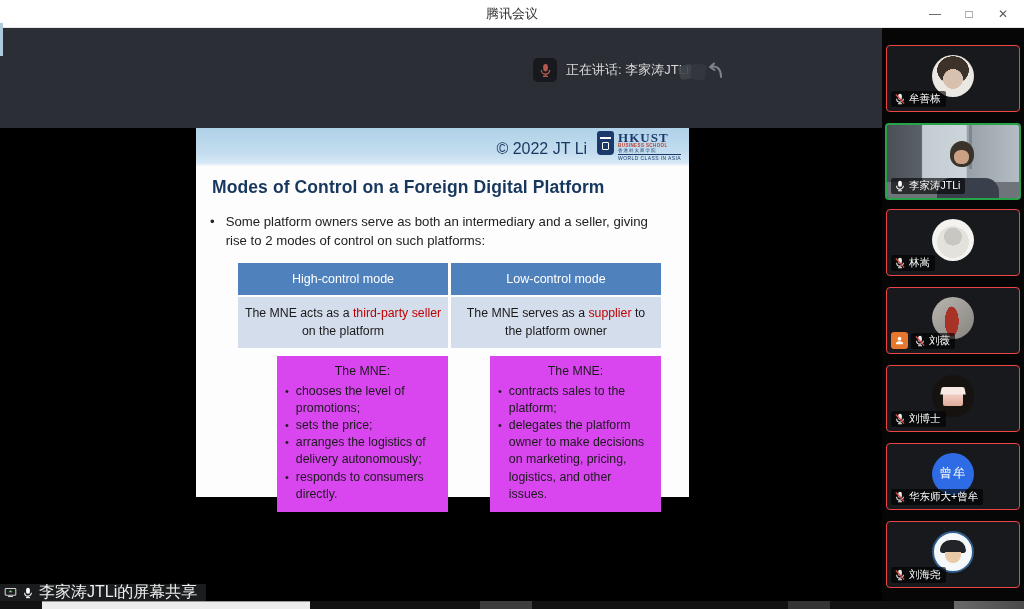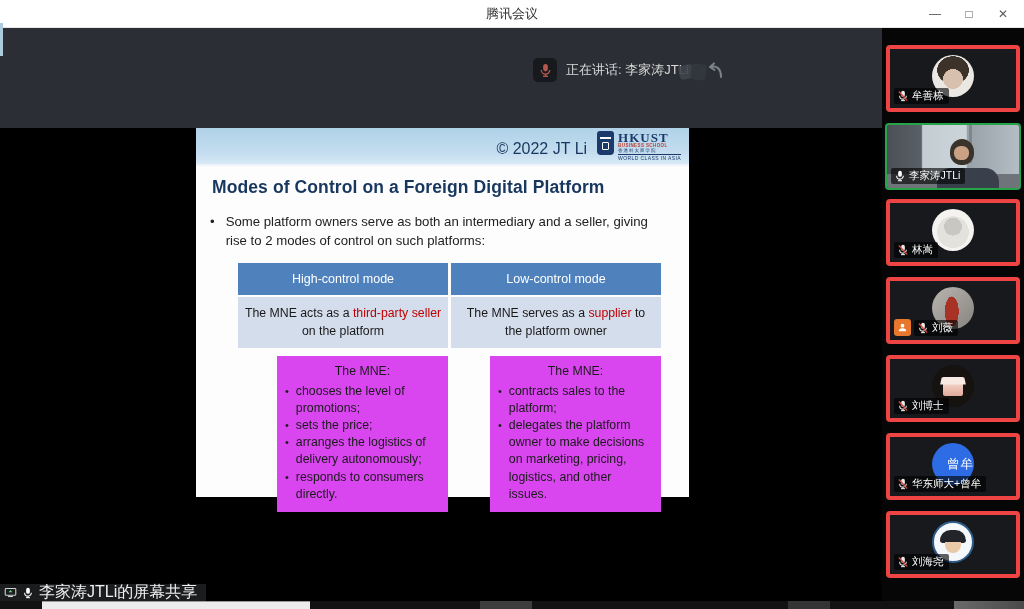--- a/index.html
+++ b/index.html
@@ -68,22 +68,22 @@
   .trow2 .tcell { background:#d946ef; padding:7px 8px 9px 8px; line-height:1.4;margin-left:39px; }
   .cell-title { text-align:center; margin-bottom:2px; }
   .cell-list { list-style:none; }
   .cell-list li { display:flex; gap:7px; }
   .cell-list li .bullet-dot { font-size:11px; padding-top:1px; }
   .red { color:#c00000; }
 
   
   .sidebar { position:relative; width:142px; height:100%; background:#060606; padding-top:17px; }
   .tile { position:relative; width:134px; height:67px; margin:0 auto 11px auto;
-    background:#17191c; border:4px solid #ef4444; border-radius:4px; overflow:hidden; cursor:pointer; }
-  .tile.active { width:136px; height:67px; border:2px solid #27a348; margin-bottom:9px; background:#3e444a; }
+    background:#17191c; border:1px solid #ef4444; border-radius:4px; overflow:hidden; cursor:pointer; }
+  .tile.active { width:136px; height:77px; border:2px solid #27a348; margin-bottom:9px; background:#3e444a; }
   .avatar { position:absolute; left:50%; top:46%; transform:translate(-50%,-50%);
     width:42px; height:42px; border-radius:50%; overflow:hidden; }
   .name-label { position:absolute; left:4px; bottom:4px; display:flex; align-items:center; gap:3px;
     background:rgba(0,0,0,.62); border-radius:2px; padding:1px 5px 1px 3px; z-index:3; max-width:125px; }
   .name-label span { color:#fff; font-size:10.5px; white-space:nowrap; overflow:hidden; }
   .badge { position:absolute; left:4px; bottom:4px; width:17px; height:17px; background:#e8772e;
     border-radius:3px; z-index:4; display:flex; align-items:center; justify-content:center; }
   .badge svg { width:11px; height:11px; }
   .shift { left:24px; }
 
@@ -97,21 +97,21 @@
       radial-gradient(circle 16px at 50% 55%, #e4e2dd 98%, transparent),
       #f4f3f0; }
   .av-photo2 { background:
       radial-gradient(ellipse 7px 15px at 47% 58%, #a83226 98%, transparent),
       linear-gradient(135deg,#b9b4ae,#878480); }
   .av-box { background:#161210; }
   .av-box .boxlid { width:24px; height:9px; background:#f8e9e3; margin:11px auto 0 auto;
       border-radius:2px 2px 0 0; transform:perspective(40px) rotateX(35deg); }
   .av-box .boxbody { width:20px; height:12px; background:linear-gradient(#f2cfc4,#e0ab9c);
       margin:-1px auto 0 auto; border-radius:0 0 2px 2px; }
-  .av-initials { background:#2d6ce5; display:flex; align-items:center; justify-content:flex-end; }
+  .av-initials { background:#2d6ce5; display:flex; align-items:center; justify-content:center; }
   .av-initials span { color:#fff; font-size:12.5px; letter-spacing:1px; }
   .av-cartoon { background:#f5f8fa; border:2px solid #2e5d8e; }
   .av-cartoon .hair { width:26px; height:13px; background:#23242a; border-radius:13px 13px 3px 3px; margin:7px auto 0 auto; }
   .av-cartoon .face { width:16px; height:11px; background:#e9c9a8; border-radius:0 0 8px 8px; margin:-1px auto 0 auto; }
 
   
   .v-bg { position:absolute; inset:0;
     background:linear-gradient(90deg,#4a5056 0%,#5a6067 26%,#c3ccd2 27%,#ccd5da 60%,#98a1a7 61%,#b4bdc3 100%); }
   .v-mullion { position:absolute; top:0; bottom:40%; left:62%; width:3px; background:#7e878d; }
   .v-desk { position:absolute; left:0; right:0; bottom:0; height:22%; background:#6e7479; }

